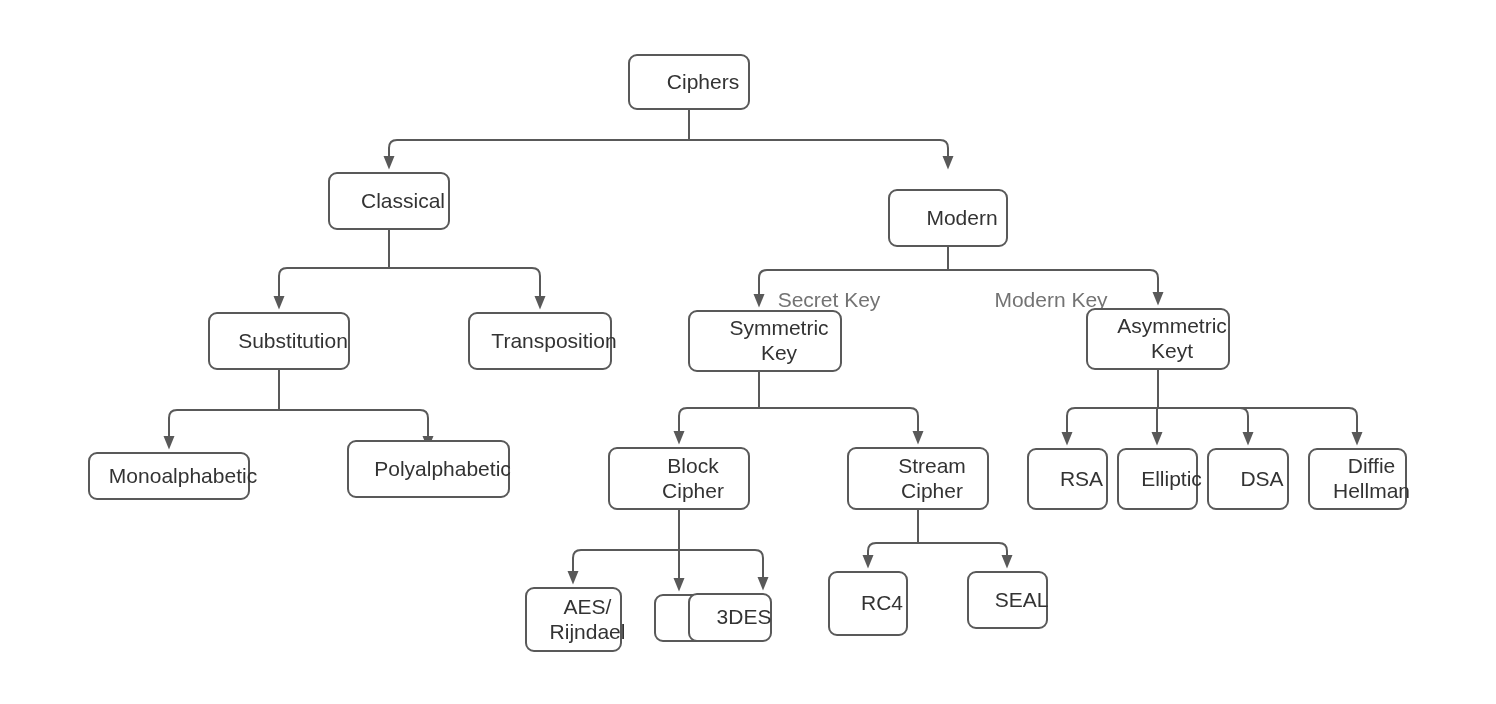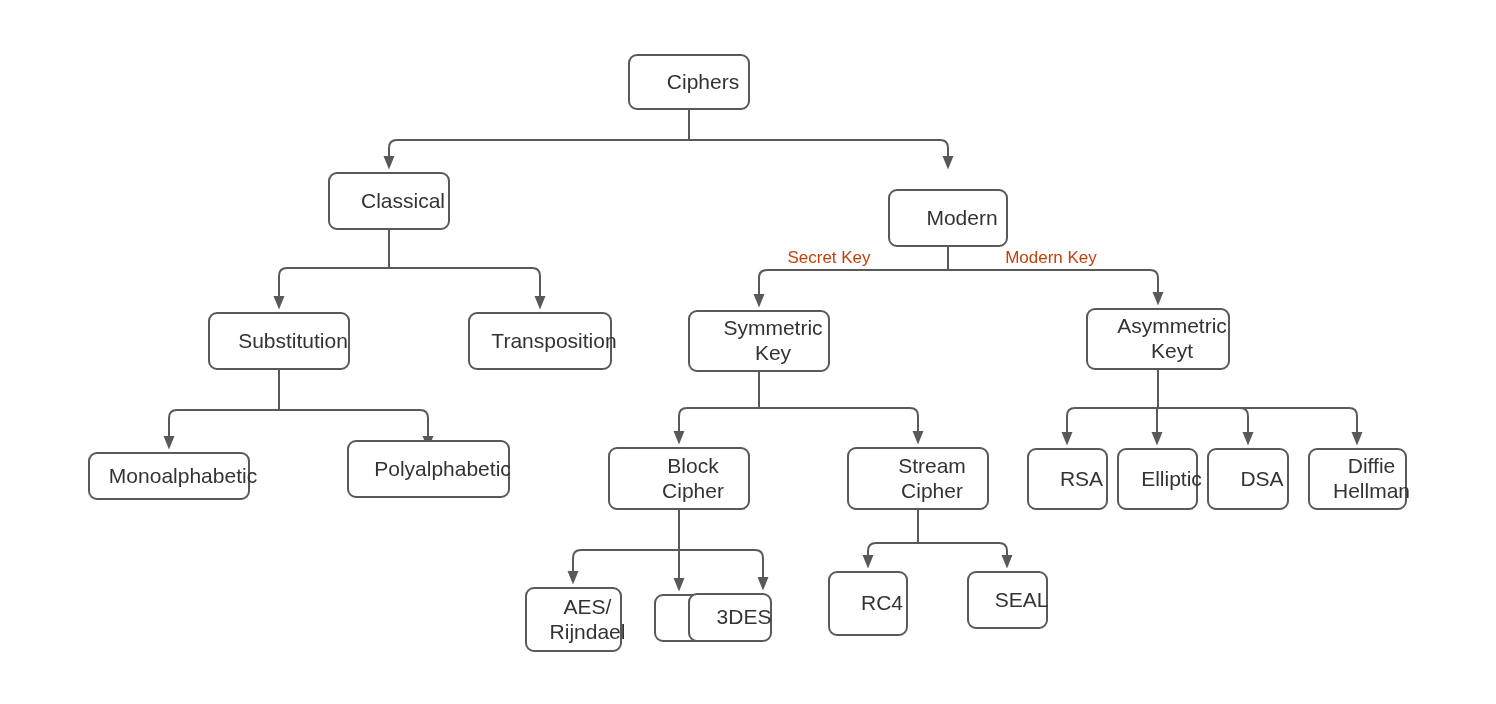--- a/index.html
+++ b/index.html
@@ -12,21 +12,21 @@
   path.link { fill:none; stroke:#595959; stroke-width:2; stroke-linejoin:round; }
   .node {
     position:absolute; box-sizing:border-box; z-index:1;
     background:#ffffff; border:2.5px solid #595959; border-radius:9px;
     display:flex; align-items:center; justify-content:center;
     text-align:center; color:#333333; font-size:21px; line-height:1.17;padding-left:28px;
   }
   .node span { white-space:pre-line; }
   .edge-label {
     position:absolute; z-index:1; transform:translate(-50%,-50%);
-    font-size:17px; color:#c2410c; white-space:nowrap;
+    font-size:21px; color:#737373; white-space:nowrap;margin-top:42px;
   }
 </style>
 </head>
 <body>
 
 <div class="canvas">
 
   <svg class="edges" width="1496" height="704" viewBox="0 0 1496 704">
     <defs>
       <marker id="arw" markerUnits="userSpaceOnUse" markerWidth="16" markerHeight="14" viewBox="0 0 16 14" refX="1" refY="7" orient="auto">
@@ -86,21 +86,21 @@
   </div>
 
   <div class="node" style="left:208px; top:312px; width:142px; height:58px">
     <span>Substitution</span>
   </div>
 
   <div class="node" style="left:468px; top:312px; width:144px; height:58px">
     <span>Transposition</span>
   </div>
 
-  <div class="node" style="left:688px; top:310px; width:142px; height:62px">
+  <div class="node" style="left:688px; top:310px; width:154px; height:62px">
     <span>Symmetric
 Key</span>
   </div>
 
   <div class="node" style="left:1086px; top:308px; width:144px; height:62px">
     <span>Asymmetric
 Keyt</span>
   </div>
 
   <div class="node" style="left:88px; top:452px; width:162px; height:48px">

